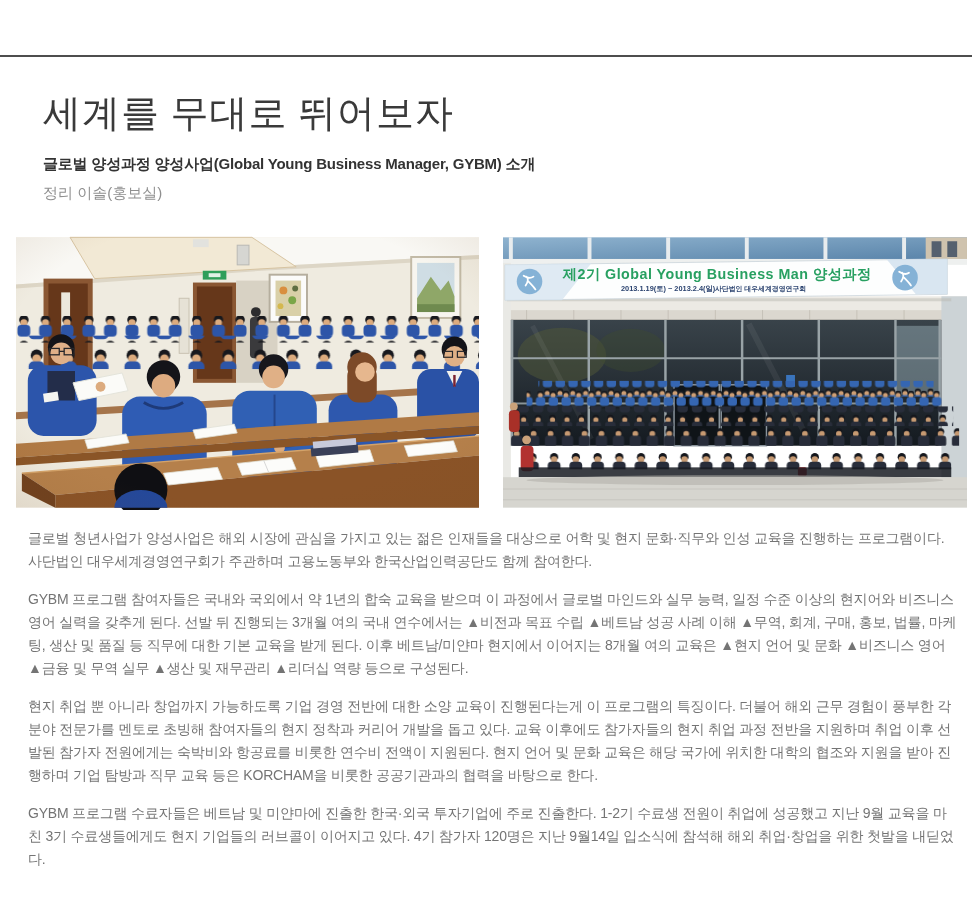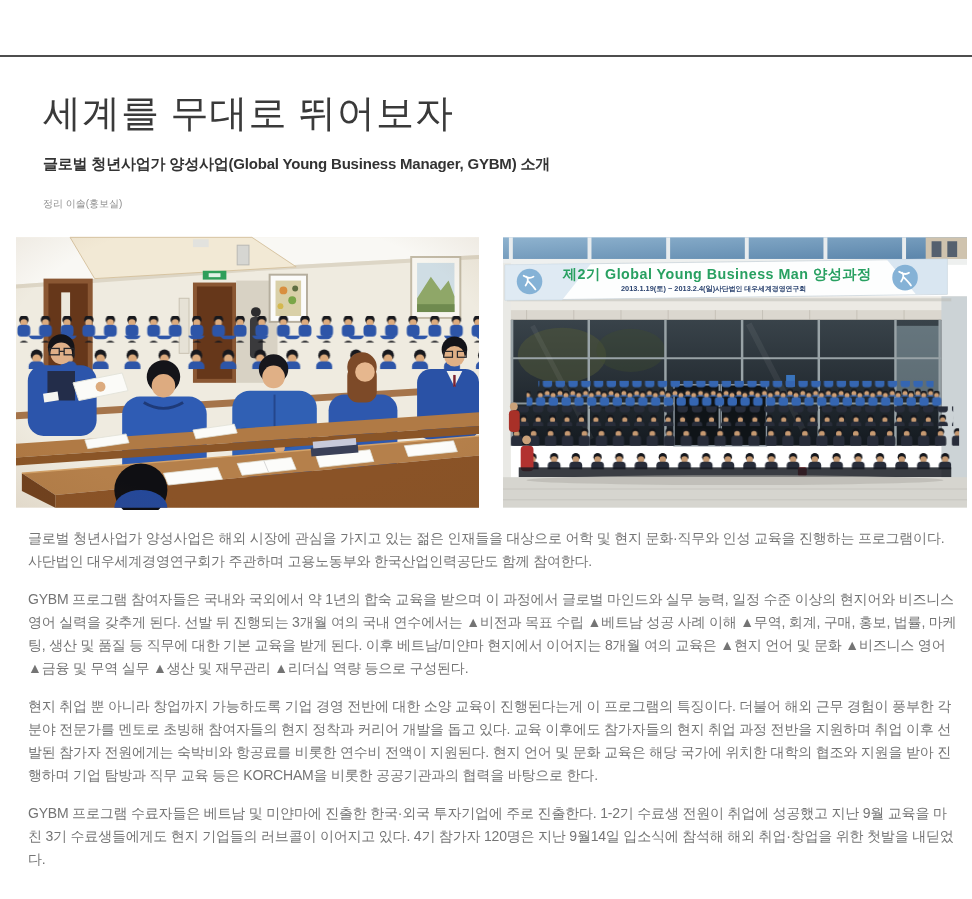--- a/index.html
+++ b/index.html
@@ -12,41 +12,41 @@
   .title{
     position:absolute;top:88px;left:43px;margin:0;
     font-family:"Liberation Serif","DejaVu Serif",serif;
     font-size:38px;font-weight:400;color:#3a3a3a;letter-spacing:1px;white-space:nowrap;
   }
   .subtitle{
     position:absolute;top:155px;left:43px;margin:0;
     font-size:15px;font-weight:bold;color:#333333;letter-spacing:-0.2px;white-space:nowrap;
   }
   .byline{
-    position:absolute;top:197px;left:43px;
-    font-size:10px;color:#8f8f8f;white-space:nowrap;
+    position:absolute;top:184px;left:43px;
+    font-size:15px;color:#8f8f8f;white-space:nowrap;
   }
   .photos{position:absolute;top:235px;left:16px;width:951px;display:flex;gap:24px;}
   .photo{display:block;}
   .article{
     position:absolute;top:527px;left:16px;width:941px;
     font-size:14px;line-height:23px;color:#747474;letter-spacing:-0.2px;text-align:left;
   }
   .article p{margin:0 0 15px 12px;}
   svg text{font-family:"Liberation Sans","DejaVu Sans",sans-serif;}
 </style>
 </head>
 <body>
 
 <div class="page">
 
   <div class="top-rule"></div>
 
   <h1 class="title">세계를 무대로 뛰어보자</h1>
-  <h2 class="subtitle">글로벌 청년사업가 양성사업(Global Young Business Manager, GYBM) 소개</h2>
+  <h2 class="subtitle">글로벌 양성과정 양성사업(Global Young Business Manager, GYBM) 소개</h2>
   <div class="byline">정리 이솔(홍보실)</div>
 
   <div class="photos">
 
     <svg class="photo" width="471" height="275" viewBox="0 0 471 275">
       <defs>
         <g id="tileC">
           <circle cx="8" cy="6" r="4.8" fill="#17181d"></circle>
           <circle cx="8" cy="8.8" r="3.6" fill="#dcab7e"></circle>
           <rect x="1.5" y="11" width="13" height="12" rx="4" fill="#2d55a8"></rect>

